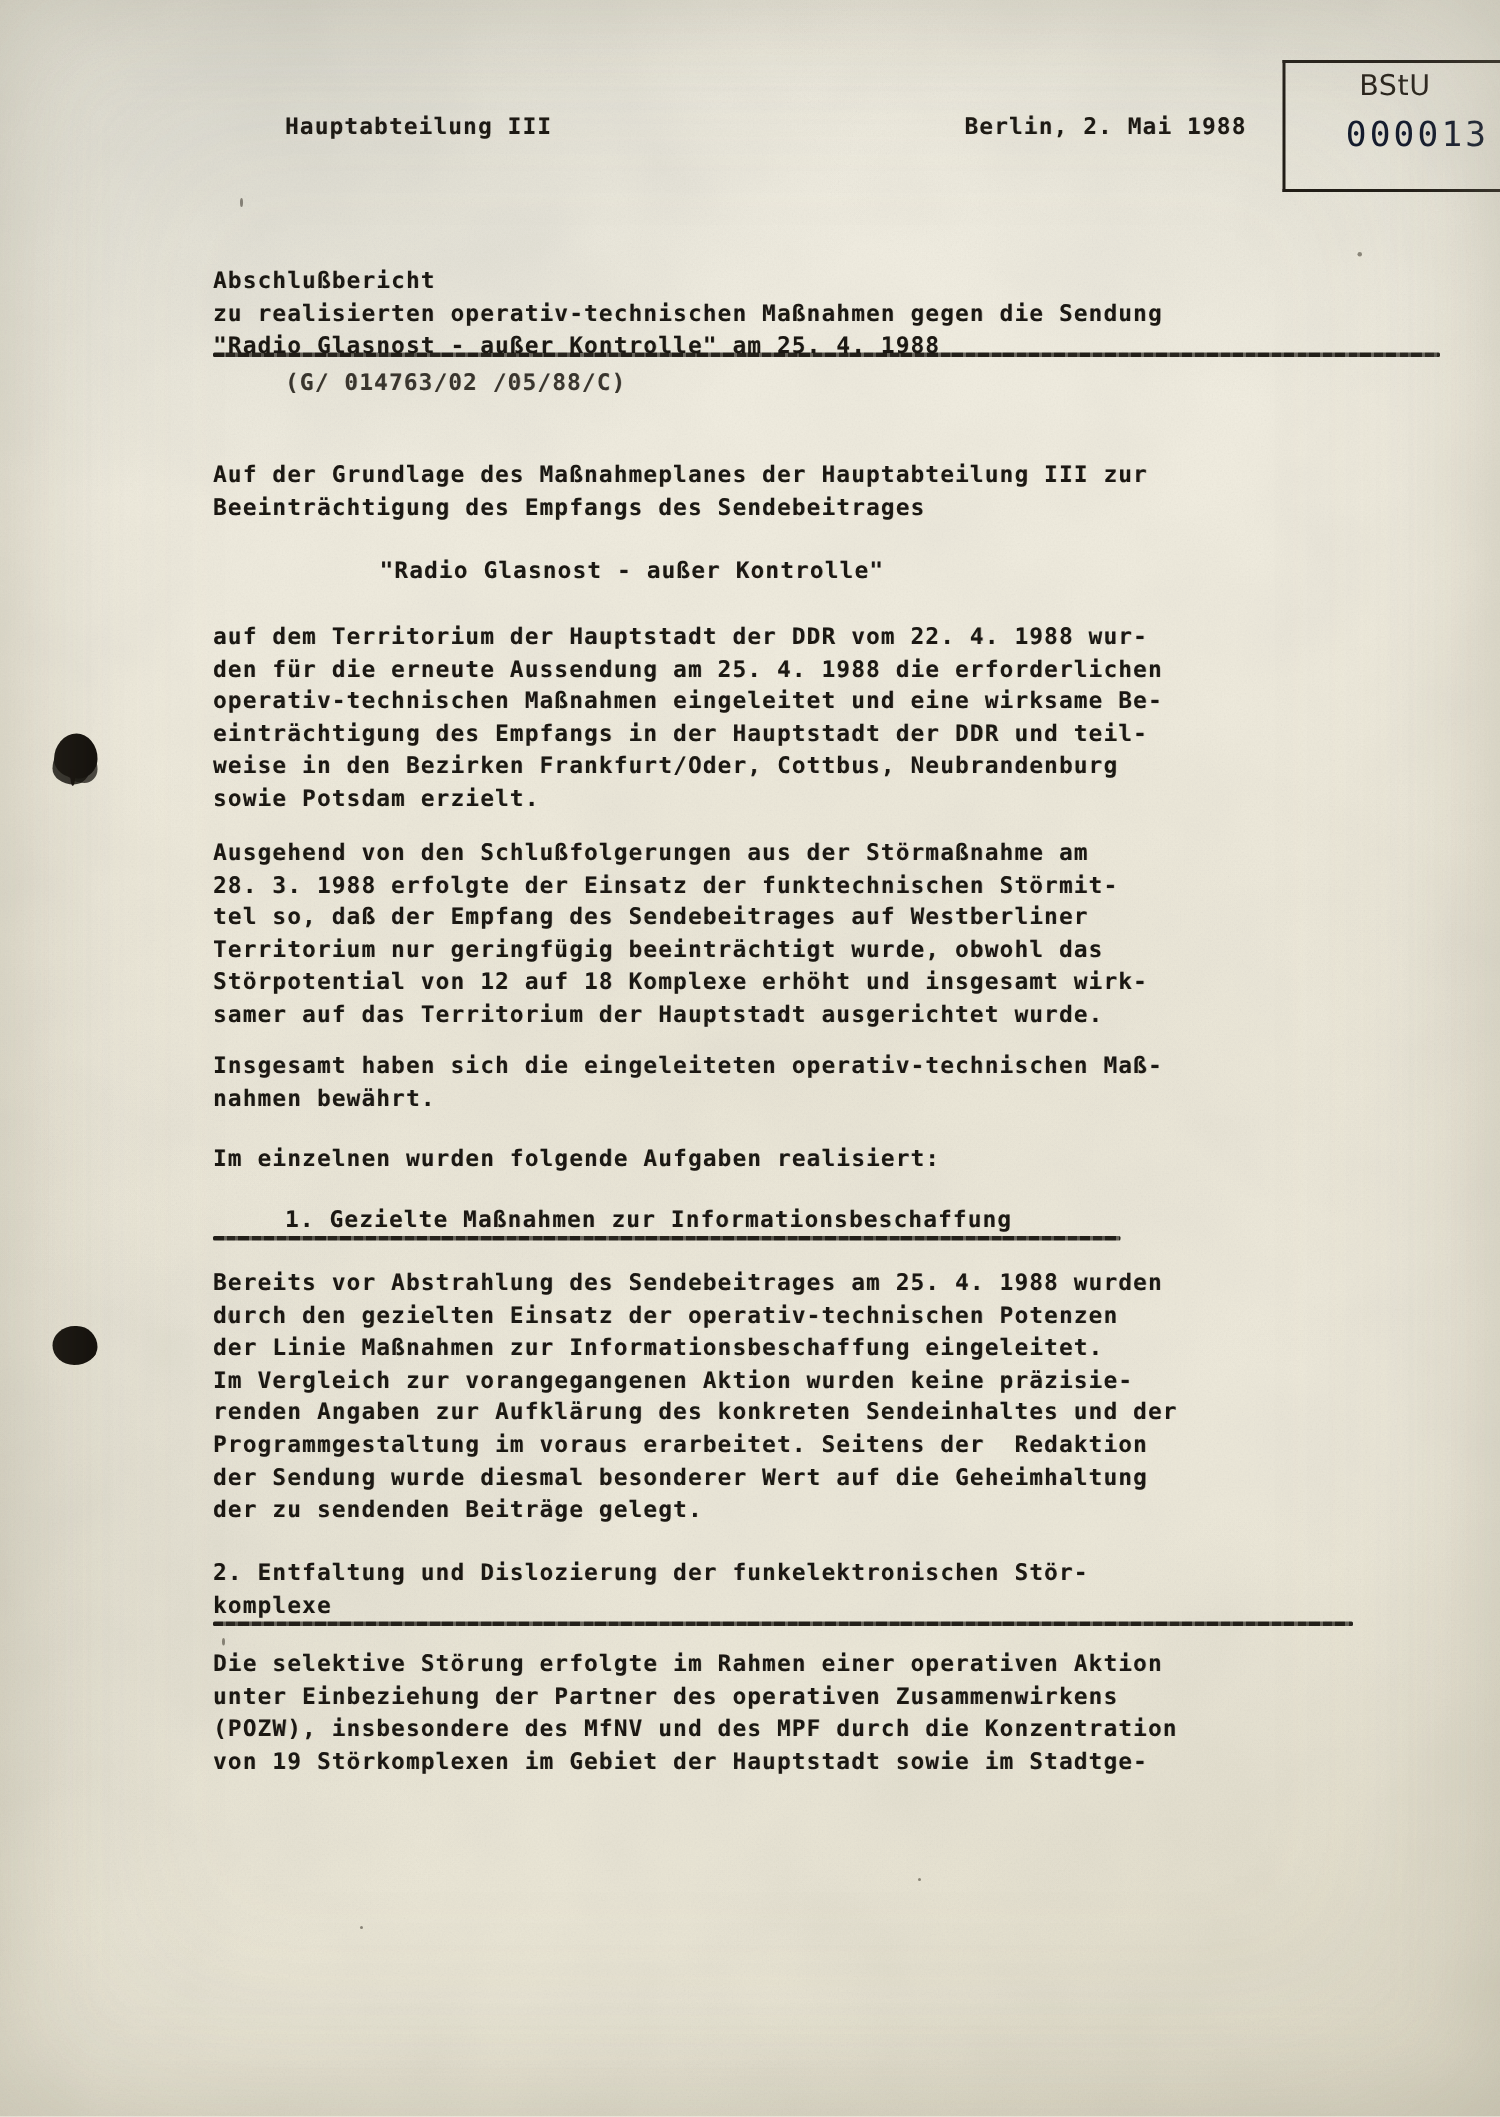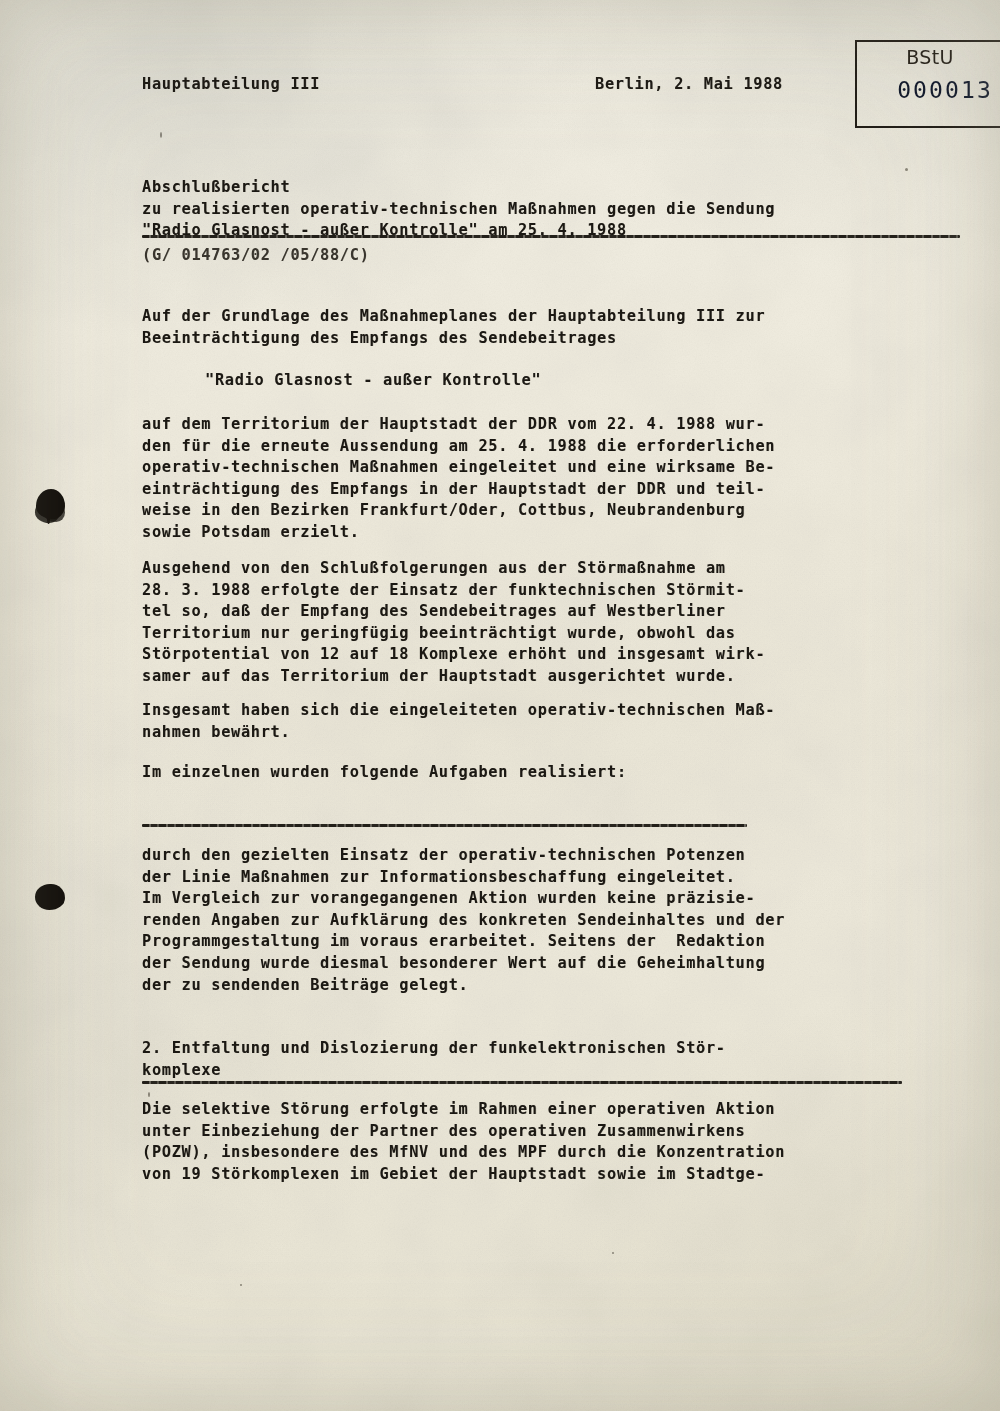--- a/index.html
+++ b/index.html
@@ -54,20 +54,21 @@
   .tw {
     position: absolute;
     font-family: "DejaVu Sans Mono", "Liberation Mono", monospace;
     font-size: 15.2px;
     letter-spacing: 0.75px;
     line-height: 21.6px;
     color: #1b1813;
     white-space: pre;
     font-weight: 700;
     text-shadow: 0.35px 0.25px 0 rgba(40,36,28,0.30);
+    margin-left: 48px;
   }
   .blk { position: absolute; }
   .blk .ln {
     font-family: "DejaVu Sans Mono", "Liberation Mono", monospace;
     font-size: 15.2px;
     letter-spacing: 0.75px;
     line-height: 21.6px;
     color: #1b1813;
     white-space: pre;
     font-weight: 700;
@@ -227,23 +228,25 @@
 
   <div class="blk" style="left:142px; top:700px;">
     <div class="ln">Insgesamt haben sich die eingeleiteten operativ-technischen Maß-</div>
     <div class="ln">nahmen bewährt.</div>
   </div>
 
   <div class="blk" style="left:142px; top:762px;">
     <div class="ln">Im einzelnen wurden folgende Aufgaben realisiert:</div>
   </div>
 
+  <div class="tw" style="left:142px; top:803px;">1. Gezielte Maßnahmen zur Informationsbeschaffung</div>
   <div class="ul-rule" style="left:142px; top:824px; width:605px;"></div>
 
   <div class="blk" style="left:142px; top:845px;">
+    <div class="ln">Bereits vor Abstrahlung des Sendebeitrages am 25. 4. 1988 wurden</div>
     <div class="ln">durch den gezielten Einsatz der operativ-technischen Potenzen</div>
     <div class="ln">der Linie Maßnahmen zur Informationsbeschaffung eingeleitet.</div>
     <div class="ln">Im Vergleich zur vorangegangenen Aktion wurden keine präzisie-</div>
     <div class="ln">renden Angaben zur Aufklärung des konkreten Sendeinhaltes und der</div>
     <div class="ln">Programmgestaltung im voraus erarbeitet. Seitens der  Redaktion</div>
     <div class="ln">der Sendung wurde diesmal besonderer Wert auf die Geheimhaltung</div>
     <div class="ln">der zu sendenden Beiträge gelegt.</div>
   </div>
 
   <div class="blk" style="left:142px; top:1038px;">

